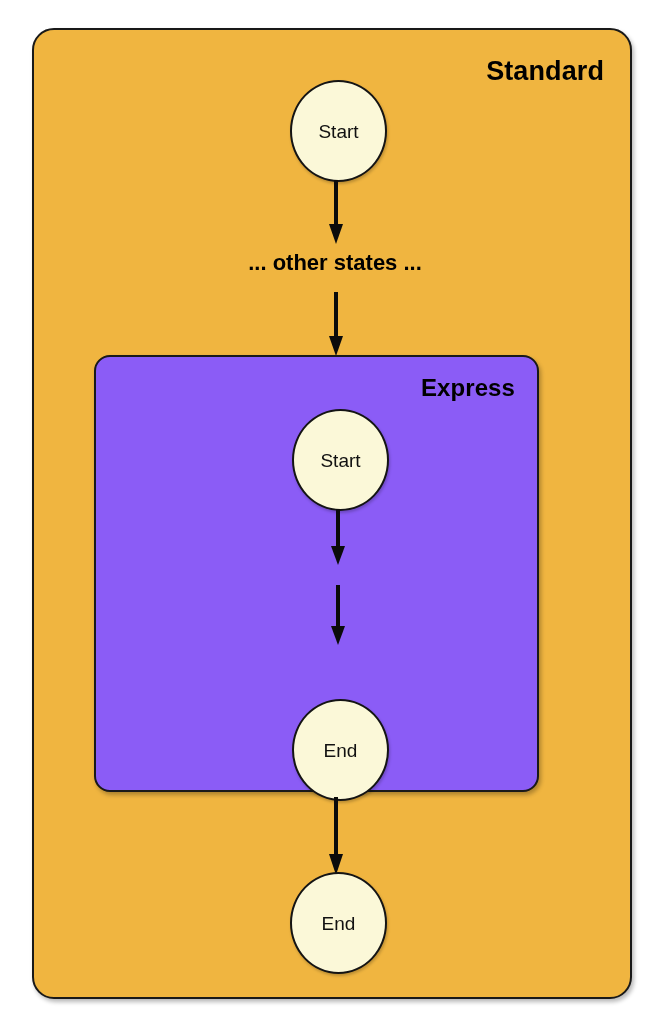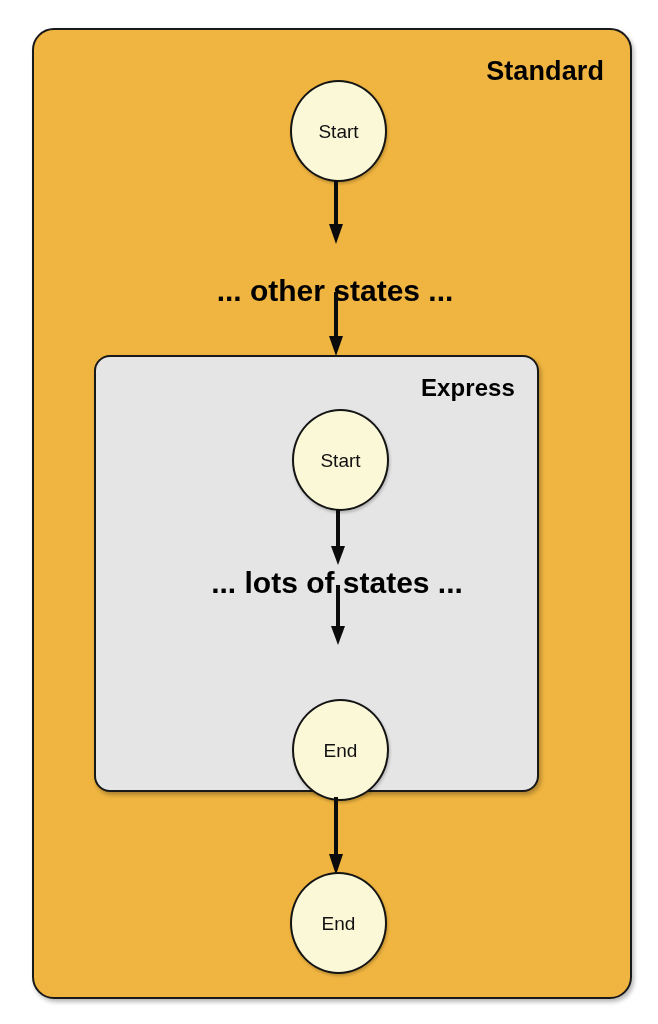--- a/index.html
+++ b/index.html
@@ -37,21 +37,21 @@
     height: 971px;
     background: #F0B540;
     border-radius: 22px;
   }
 
   #express-panel {
     left: 60px;       
     top: 325px;
     width: 445px;
     height: 437px;
-    background: #e5e5e5;
+    background: #8b5cf6;
     border-radius: 16px;
   }
 
   
   .panel-title {
     position: absolute;
     font-weight: bold;
     color: #000000;
     white-space: nowrap;
     letter-spacing: 0.1px;
@@ -89,25 +89,24 @@
   
   #standard-start-node { left: 256px; top: 50px;  width: 97px; height: 102px; }
   #express-start-node  { left: 196px; top: 52px;  width: 97px; height: 102px; }
   #express-end-node    { left: 196px; top: 342px; width: 97px; height: 102px; }
   #standard-end-node   { left: 256px; top: 842px; width: 97px; height: 102px; }
 
   
   .states-ellipsis {
     position: absolute;
     font-weight: bold;
-    font-size: 30px;
+    font-size: 22px;
     color: #000000;
     white-space: nowrap;
     transform: translateX(-50%);
-    margin-top: 24px;
   }
   #other-states-text { left: 301px; top: 220px; }
   #lots-of-states-text { left: 241px; top: 185px; }
 
   
   .arrow {
     position: absolute;
     overflow: visible;
   }
   .arrow-line {
@@ -150,21 +149,20 @@
 
       <div class="state-node" id="express-start-node">
         <span class="state-label">Start</span>
       </div>
 
       <svg class="arrow" id="arrow-express-start-to-lots" style="left:235px; top:152px;" width="14" height="58" viewBox="0 0 14 58">
         <line class="arrow-line" x1="7" y1="0" x2="7" y2="43"></line>
         <polygon class="arrow-head" points="7,56 0,37 14,37"></polygon>
       </svg>
 
-      <div class="states-ellipsis" id="lots-of-states-text">... lots of states ...</div>
 
       <svg class="arrow" id="arrow-lots-to-express-end" style="left:235px; top:228px;" width="14" height="62" viewBox="0 0 14 62">
         <line class="arrow-line" x1="7" y1="0" x2="7" y2="46"></line>
         <polygon class="arrow-head" points="7,60 0,41 14,41"></polygon>
       </svg>
 
       <div class="state-node" id="express-end-node">
         <span class="state-label">End</span>
       </div>
     </div>

